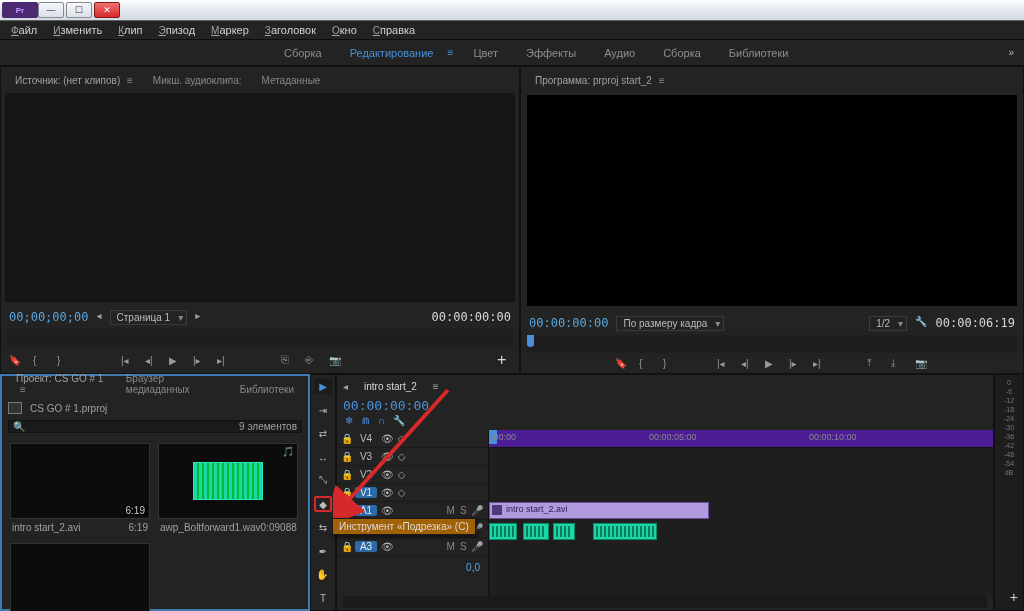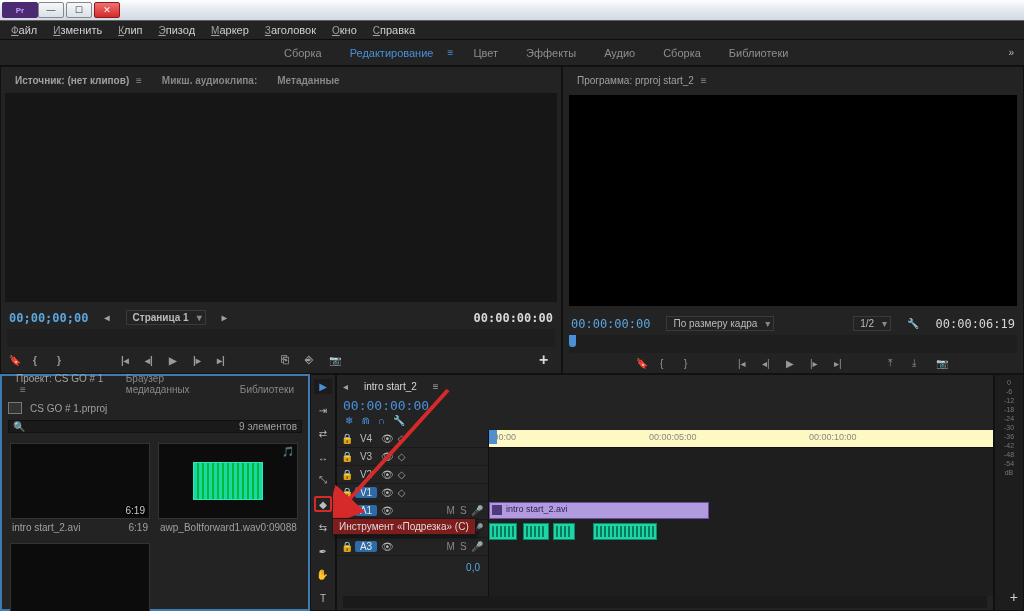--- a/index.html
+++ b/index.html
@@ -17,23 +17,23 @@
 .workspacebar .ws{padding:5px 14px;color:#8e8e8e;font-size:11px;}
 .workspacebar .ws.active{color:#4a90d9;}
 .workspacebar .wsmenu{width:12px;color:#4a90d9;}
 .workspacebar .expand{margin-left:auto;margin-right:10px;color:#bbb;}
 .mainrow{display:flex;height:308px;}
 .panel{background:#232323;border:1px solid #111;display:flex;flex-direction:column;}
 .panel-tabs{height:22px;display:flex;align-items:flex-end;padding:0 6px;gap:4px;}
 .tab{padding:3px 8px;color:#888;font-size:10px;}
 .tab.active{color:#d8d8d8;}
 .tab .tmenu{margin-left:4px;color:#888;}
-.source-l{width:562px;font-weight:bold;}
+.source-l{width:520px;}
 .source-l .black{flex:1;background:#161616;margin:4px;}
-.tc-row{display:flex;align-items:center;padding:4px 8px;gap:16px;}
+.tc-row{display:flex;align-items:flex-start;padding:4px 8px;gap:8px;}
 .tc{color:#5aa6de;font-size:12px;font-family:monospace;}
 .tc.white{color:#d8d8d8;}
 .pager{color:#888;}
 .playhead-bar{height:18px;background:#1e1e1e;margin:0 6px;position:relative;}
 .playhead-bar .ph{position:absolute;left:0;top:0;width:7px;height:12px;background:#4a90d9;border-radius:0 0 3px 3px;}
 .ctrlrow{display:flex;align-items:center;gap:10px;padding:4px 8px;justify-content:flex-start;}
 .ctrlrow .icon{width:14px;color:#999;}
 .ctrlrow .spacer{flex:1;}
 .source-r{flex:1;}
 .source-r .black{flex:1;background:#000;margin:6px;}
@@ -62,30 +62,30 @@
 .tl-body{flex:1;display:flex;}
 .trackheads{width:152px;border-right:1px solid #111;}
 .trk{height:18px;display:flex;align-items:center;gap:4px;padding:0 4px;border-bottom:1px solid #1a1a1a;}
 .trk .lock{color:#888;width:10px;}
 .trk .name{width:22px;text-align:center;color:#bbb;}
 .trk .name.active{background:#2d6aa8;color:#e8e8e8;border-radius:2px;}
 .trk .eye{color:#bbb;}
 .trk .sm{flex:1;display:flex;gap:5px;justify-content:flex-end;}
 .trk .sm span{color:#888;}
 .tl-tracks{flex:1;position:relative;background:#1e1e1e;}
-.ruler{height:18px;background:#fef9c3;border-bottom:1px solid #111;position:relative;}
+.ruler{height:18px;background:#4c1d95;border-bottom:1px solid #111;position:relative;}
 .ruler .tick{position:absolute;top:2px;color:#888;font-size:9px;}
 .ruler .ph{position:absolute;left:0;top:0;width:8px;height:14px;background:#4a90d9;}
 .clip-v{position:absolute;left:0;top:72px;height:17px;width:220px;background:#b29adf;border:1px solid #6a4fa0;}
 .clip-v .ico{float:left;width:10px;height:10px;margin:2px;background:#4e3a7a;}
 .clip-v span{color:#2b1d4a;font-size:9px;padding-left:2px;}
 .clip-a{position:absolute;top:93px;height:17px;background:#1bd6a6;border:1px solid #0a8a68;}
 .clip-a::after{content:"";position:absolute;inset:2px;background:repeating-linear-gradient(90deg,#0d7a5b 0 2px,#1bd6a6 2px 4px);}
 .zoombar{height:12px;background:#1a1a1a;margin:0 6px 2px;}
-.tooltip{position:absolute;left:332px;top:518px;background:#7f1d1d;border:1px solid #1a1a1a;padding:2px 6px;color:#dcdcdc;font-size:10px;z-index:20;box-shadow:2px 2px 4px rgba(0,0,0,.5);}
+.tooltip{position:absolute;left:332px;top:518px;background:#a16207;border:1px solid #1a1a1a;padding:2px 6px;color:#dcdcdc;font-size:10px;z-index:20;box-shadow:2px 2px 4px rgba(0,0,0,.5);}
 .arrow-svg{position:absolute;left:333px;top:382px;z-index:19;pointer-events:none;}
 .meters{width:30px;background:#1d1d1d;border:1px solid #111;display:flex;flex-direction:column;align-items:center;padding:4px 2px;gap:2px;}
 .meters .scale{font-size:7px;color:#777;}
 .droplike{border:1px solid #3a3a3a;padding:1px 16px 1px 6px;color:#bbb;position:relative;}
 .droplike::after{content:"▾";position:absolute;right:3px;color:#888;}
 .plus-r{position:absolute;right:6px;bottom:6px;color:#d0d0d0;font-size:14px;}
 </style>
 </head>
 <body>
 

